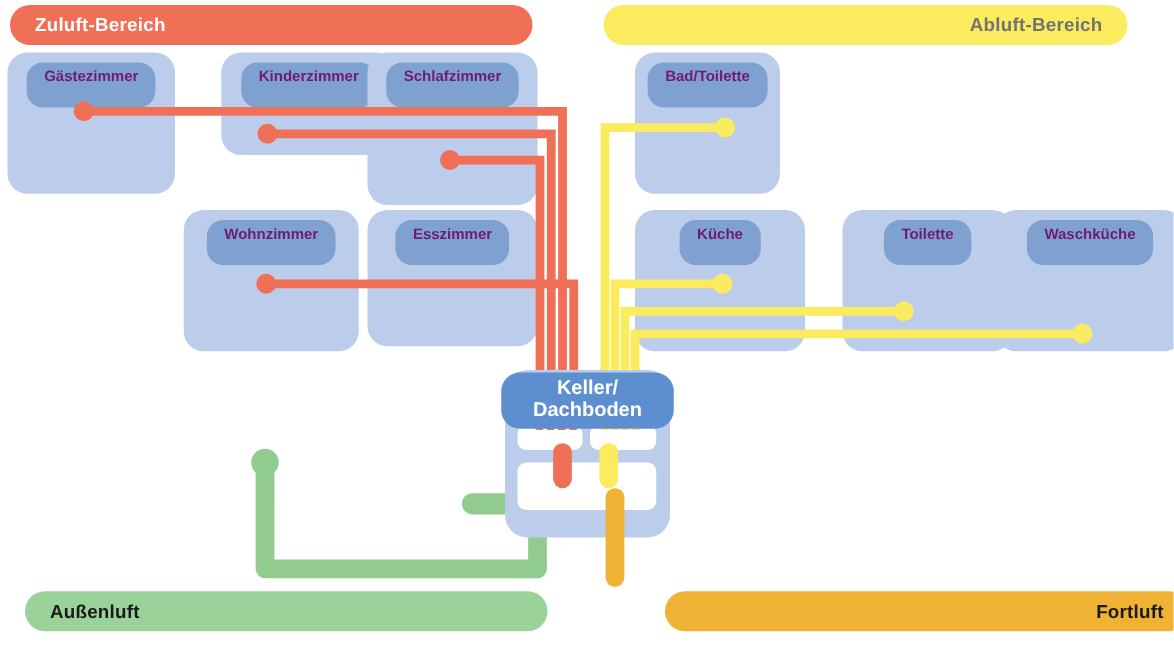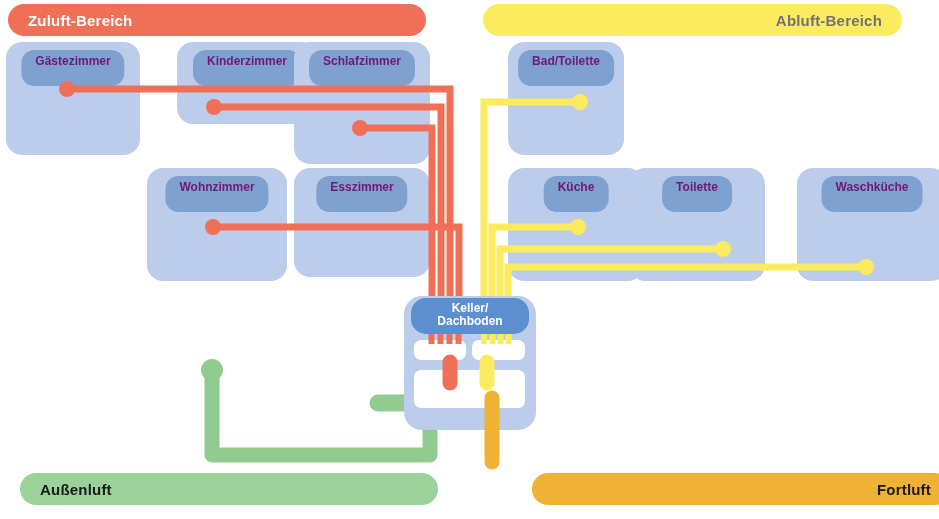--- a/index.html
+++ b/index.html
@@ -77,25 +77,25 @@
   #unit {
     position: absolute;
     left: 404px; top: 296px; width: 132px; height: 134px;
     background: #BCCDEB;
     border-radius: 18px;
   }
   #unit-badge {
     position: absolute;
     left: 50%; transform: translateX(-50%);
     top: 2px;
-    width: 118px;
+    width: 138px;
     background: #5D8FD0;
     color: #ffffff;
     border-radius: 15px;
-    font-size: 12px;
+    font-size: 16px;
     font-weight: bold;
     line-height: 1.12;
     text-align: center;
     padding: 4px 0 5px 0;
     box-sizing: border-box;
     z-index: 6;
   }
   .unit-box {
     position: absolute;
     background: #ffffff;
@@ -150,21 +150,21 @@
     <div class="room-badge">Esszimmer</div>
   </div>
 
   <div class="room" style="left:508px; top:42px; width:116px; height:113px;">
     <div class="room-badge">Bad/Toilette</div>
   </div>
 
   <div class="room" style="left:508px; top:168px; width:136px; height:113px;">
     <div class="room-badge">Küche</div>
   </div>
-  <div class="room" style="left:629px; top:168px; width:136px; height:113px;">
+  <div class="room" style="left:674px; top:168px; width:136px; height:113px;">
     <div class="room-badge">Toilette</div>
   </div>
   <div class="room" style="left:797px; top:168px; width:150px; height:113px;">
     <div class="room-badge">Waschküche</div>
   </div>
 
 
   <svg class="lines" viewBox="0 0 939 519">
 
     <g>

